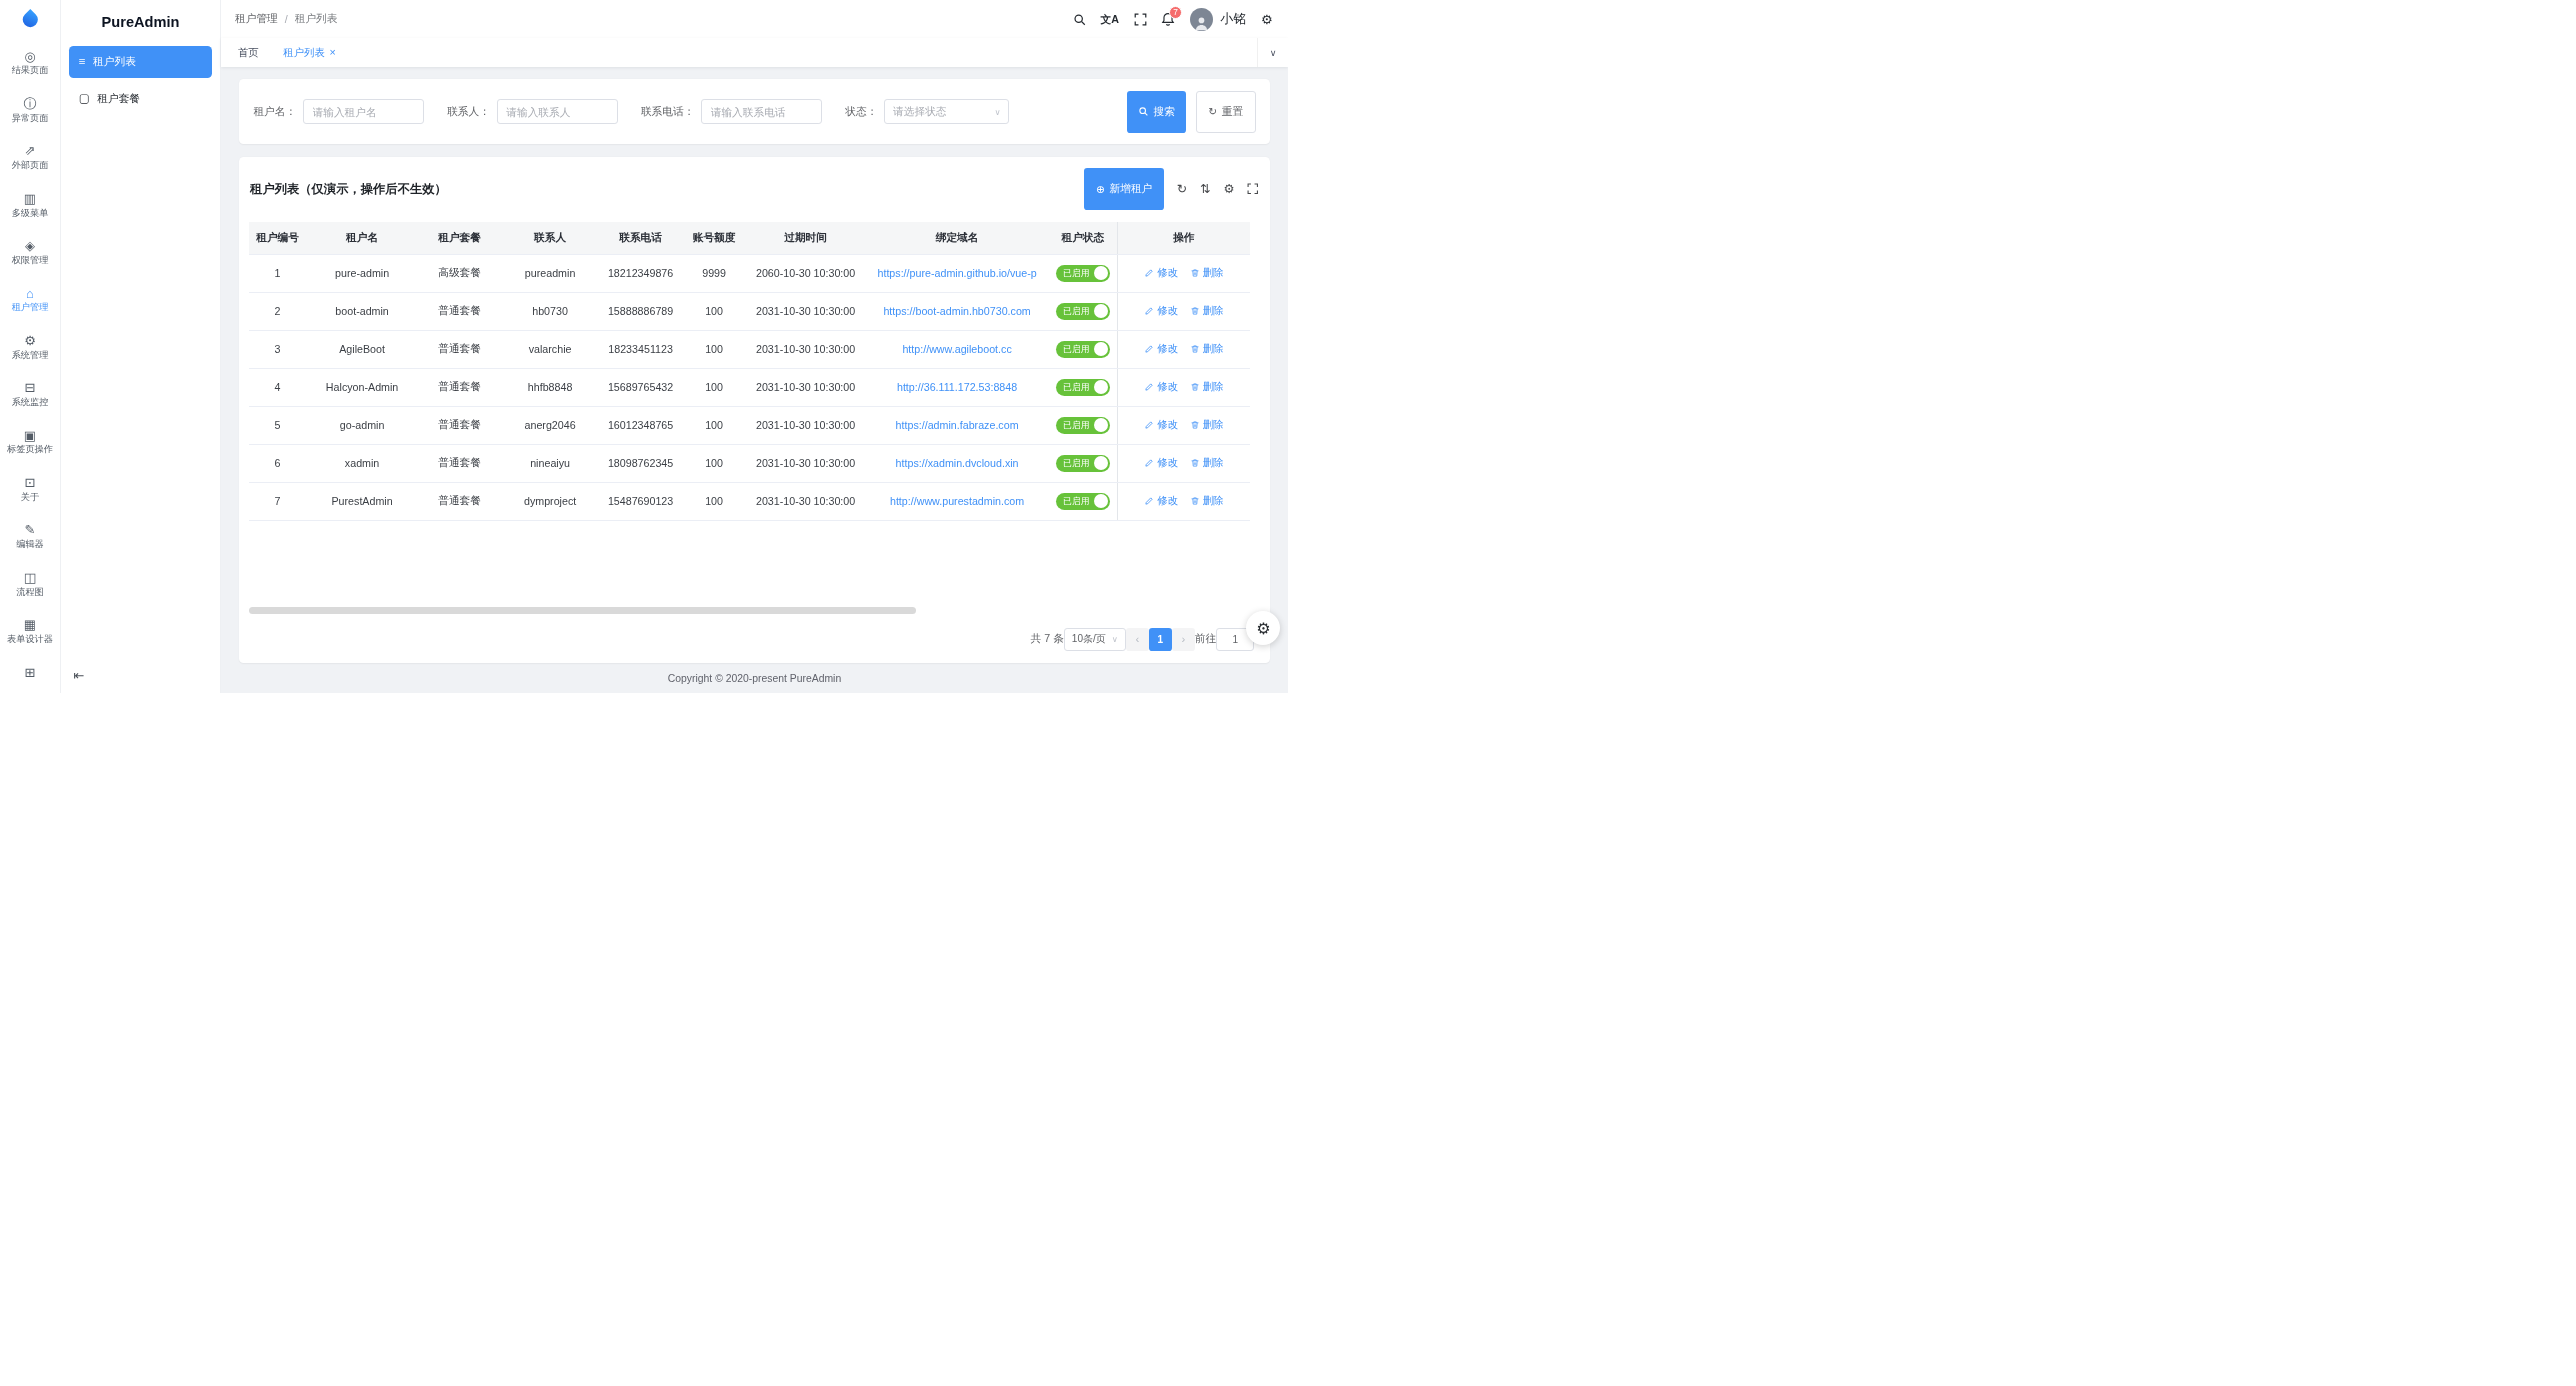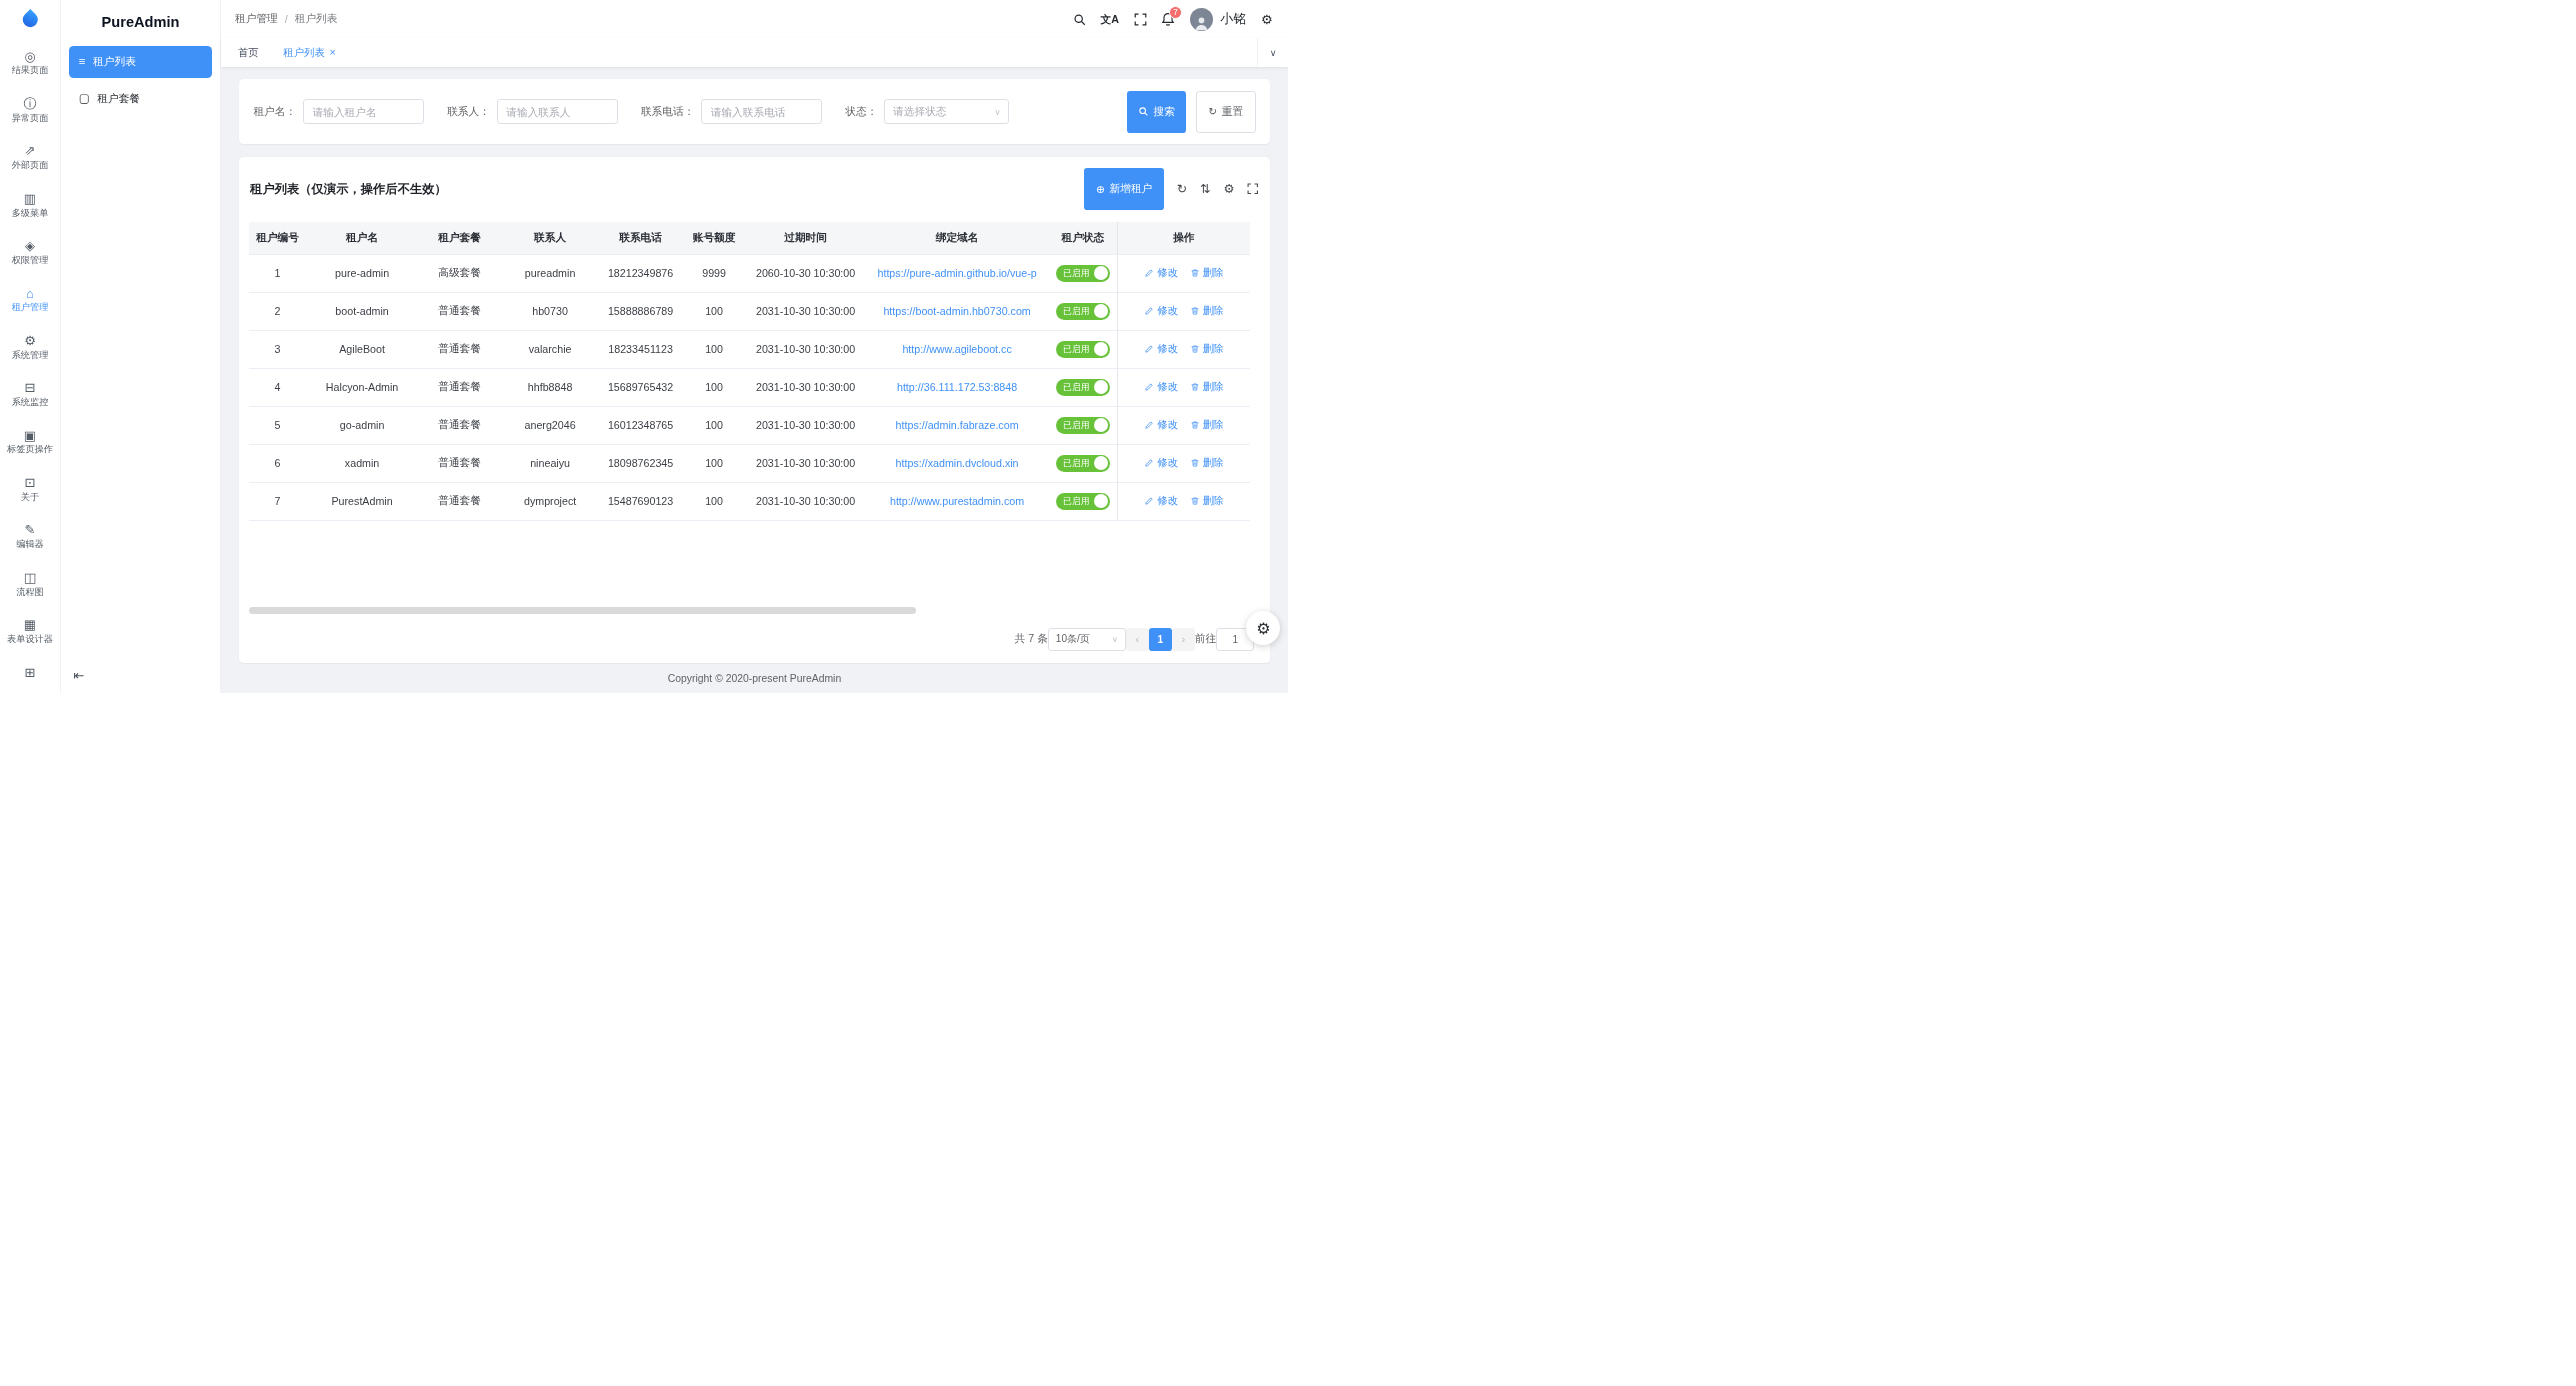--- a/index.html
+++ b/index.html
@@ -85,21 +85,21 @@
 .switch-label{color:#fff;font-size:8.8px;line-height:1}
 .knob{width:14px;height:14px;background:#fff;border-radius:50%}
 .op-link{display:inline-flex;align-items:center;gap:3.1px;color:var(--accent,#4091f7);font-size:10.4px;cursor:pointer;text-decoration:none}
 .op-link svg{width:10px;height:10px}
 .op-link+.op-link{margin-left:11.5px}
 .spacer{flex:1}
 .hscroll{height:7px;margin:0 9.2px 3.1px;border-radius:3.8px}
 .hthumb{width:66%;height:7px;background:#d9d9d9;border-radius:3.8px;cursor:pointer}
 
 .pagination{display:flex;align-items:center;justify-content:flex-end;gap:0;padding:10.7px 15.4px 12.3px;color:#606266;font-size:10.7px}
-.pg-size{width:78px;height:23px;border:0.8px solid #dcdfe6;border-radius:3.1px;display:flex;align-items:center;justify-content:space-between;padding:0 7px;cursor:pointer;font-size:10px;color:#606266}
+.pg-size{width:62px;height:23px;border:0.8px solid #dcdfe6;border-radius:3.1px;display:flex;align-items:center;justify-content:space-between;padding:0 7px;cursor:pointer;font-size:10px;color:#606266}
 .pg-btn{width:23px;height:23px;border:none;border-radius:3.1px;background:#f4f4f5;color:#b7bcc4;font-size:11.5px;cursor:pointer;font-family:inherit}
 .pg-btn.pg-active{background:var(--accent,#4091f7);color:#fff;font-size:10px;font-weight:bold}
 .pg-goto{width:38px;height:23px;border:0.8px solid #dcdfe6;border-radius:3.1px;text-align:center;font-size:10px;color:#606266;outline:none;font-family:inherit}
 .copyright{height:30px;display:flex;align-items:center;justify-content:center;color:#60626b;font-size:10.4px}
 .float-btn{position:absolute;right:7.7px;top:611px;width:34px;height:34px;border-radius:50%;background:#fff;box-shadow:0 1.5px 7.7px rgba(0,0,0,.18);display:flex;align-items:center;justify-content:center;font-size:16px;color:#2b2f33;cursor:pointer;z-index:10}
 </style>
 </head>
 <body>
 
 <div class="app">

